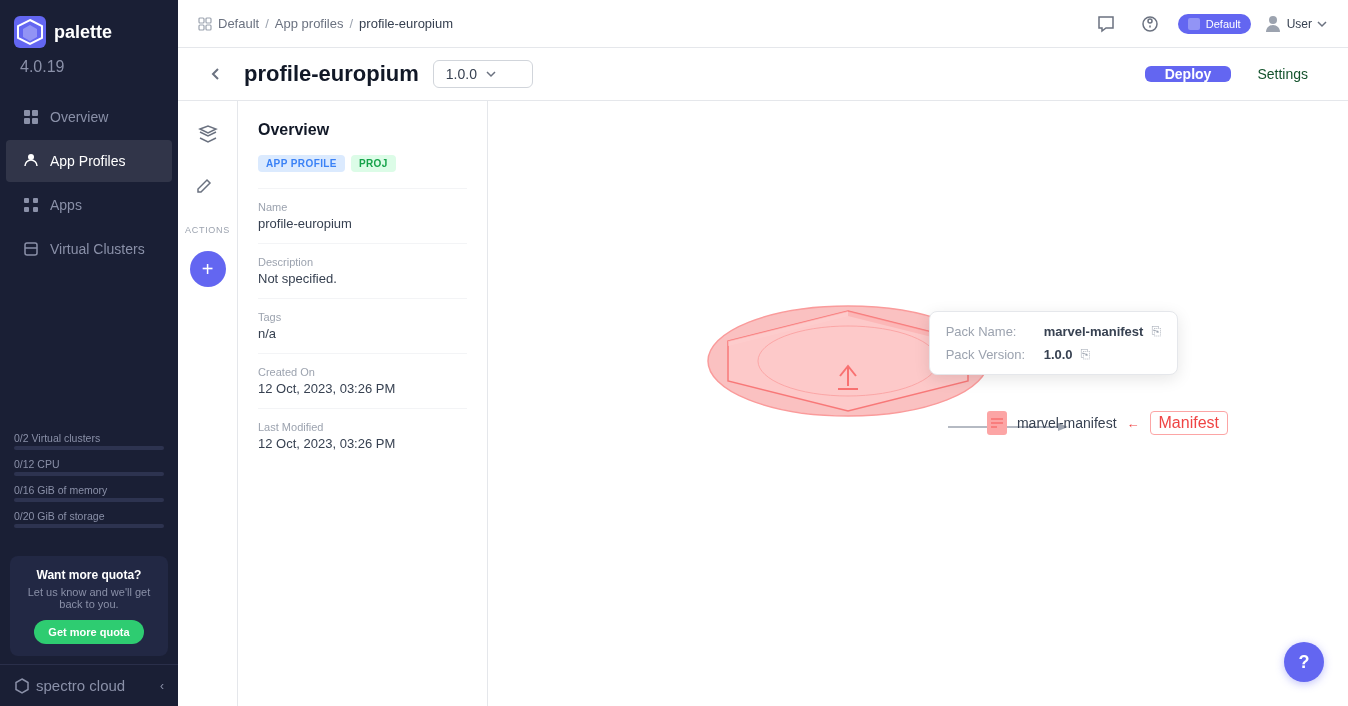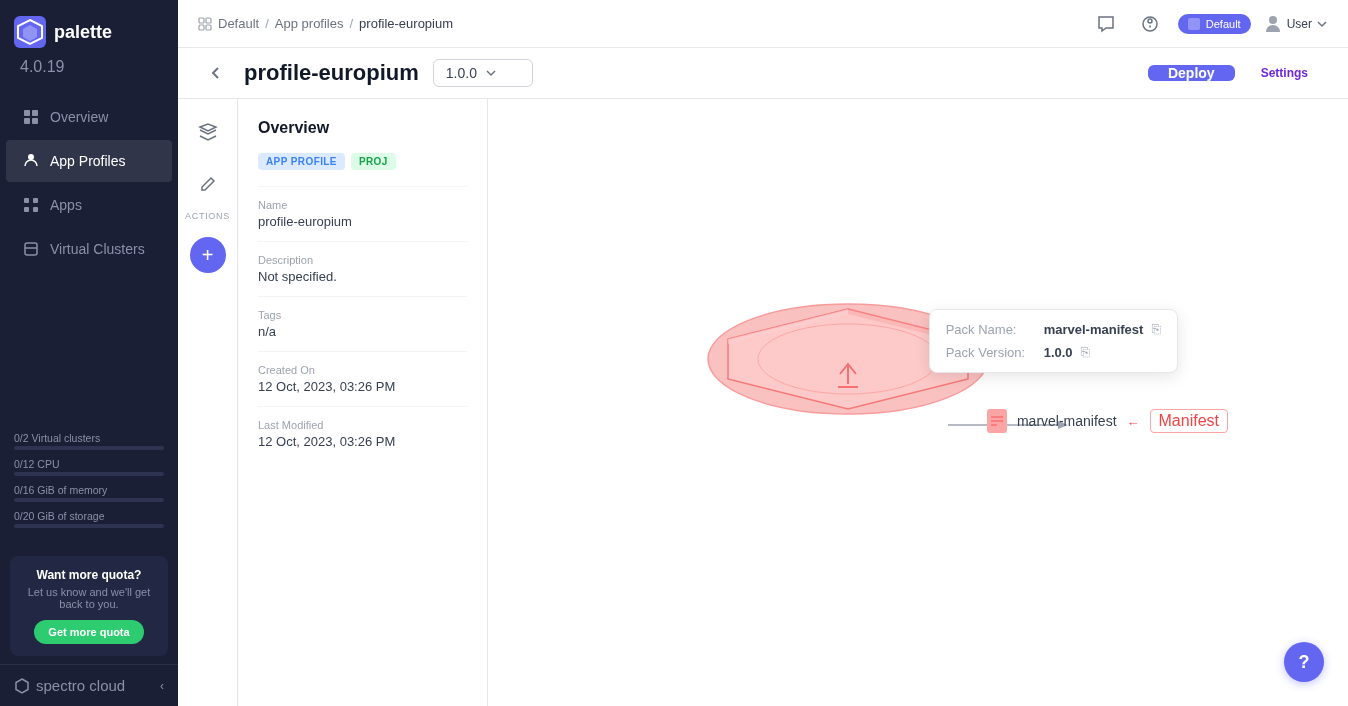--- a/index.html
+++ b/index.html
@@ -223,27 +223,27 @@
       color: #fff;
       border: none;
       padding: 0 20px;
       border-radius: 6px;
       font-size: 14px;
       font-weight: 600;
       cursor: pointer;
     }
     .settings-btn {
       background: transparent;
-      color: #6d28d9;
+      color: #14532d;
       border: none;
       padding: 8px 16px;
       border-radius: 6px;
-      font-size: 12px;
-      cursor: pointer;
-      font-weight: 700;
+      font-size: 14px;
+      cursor: pointer;
+      font-weight: 400;
     }
 
     
     .content-area {
       display: flex;
       flex: 1;
       overflow: hidden;
     }
 
     
@@ -583,21 +583,21 @@
 
   <div class="content-area">
 
     <div class="actions-panel">
       <div class="action-icon">
         <svg width="20" height="20" viewBox="0 0 20 20" fill="none" stroke="#6b7280" stroke-width="1.5">
             <path d="M2 7l8 4 8-4M2 13l8 4 8-4"></path>
             <path d="M2 4l8-3 8 3-8 4-8-4z"></path>
           </svg>
       </div>
-      <div style="display:flex;flex-direction:column;align-items:center;gap:0;">
+      <div style="display:flex;flex-direction:column;gap:12px;">
         <div class="action-icon">
           <svg width="18" height="18" viewBox="0 0 18 18" fill="none" stroke="#6b7280" stroke-width="1.5">
               <path d="M13 2l3 3-9 9H4v-3L13 2z"></path>
             </svg>
         </div>
         <span class="action-label" style="writing-mode:horizontal-tb;transform:none;font-size:9px;color:#9ca3af;letter-spacing:0.08em;">ACTIONS</span>
       </div>
       <div class="action-add-btn">+</div>
     </div>
 

